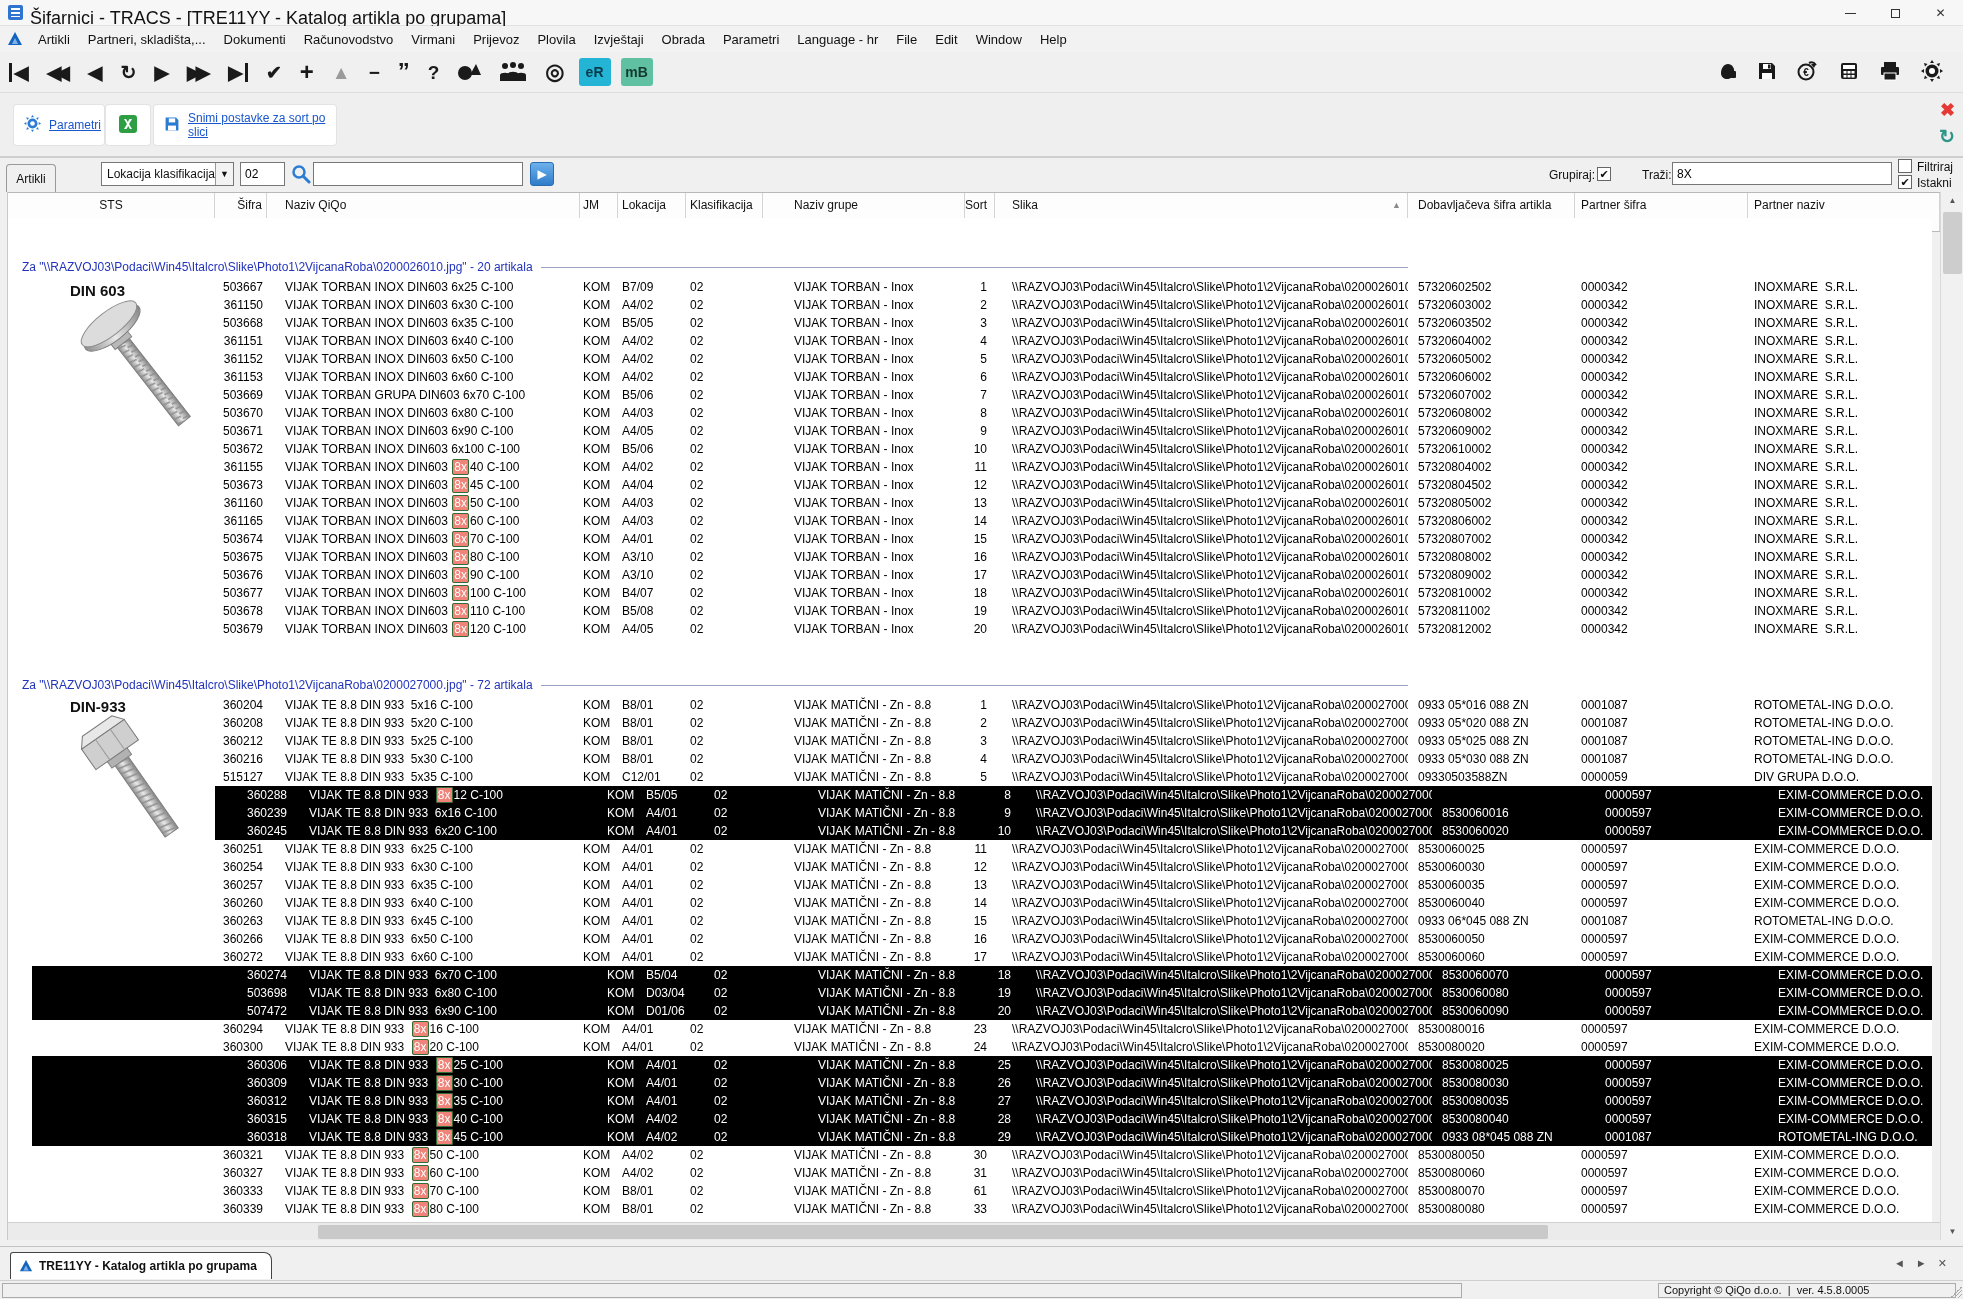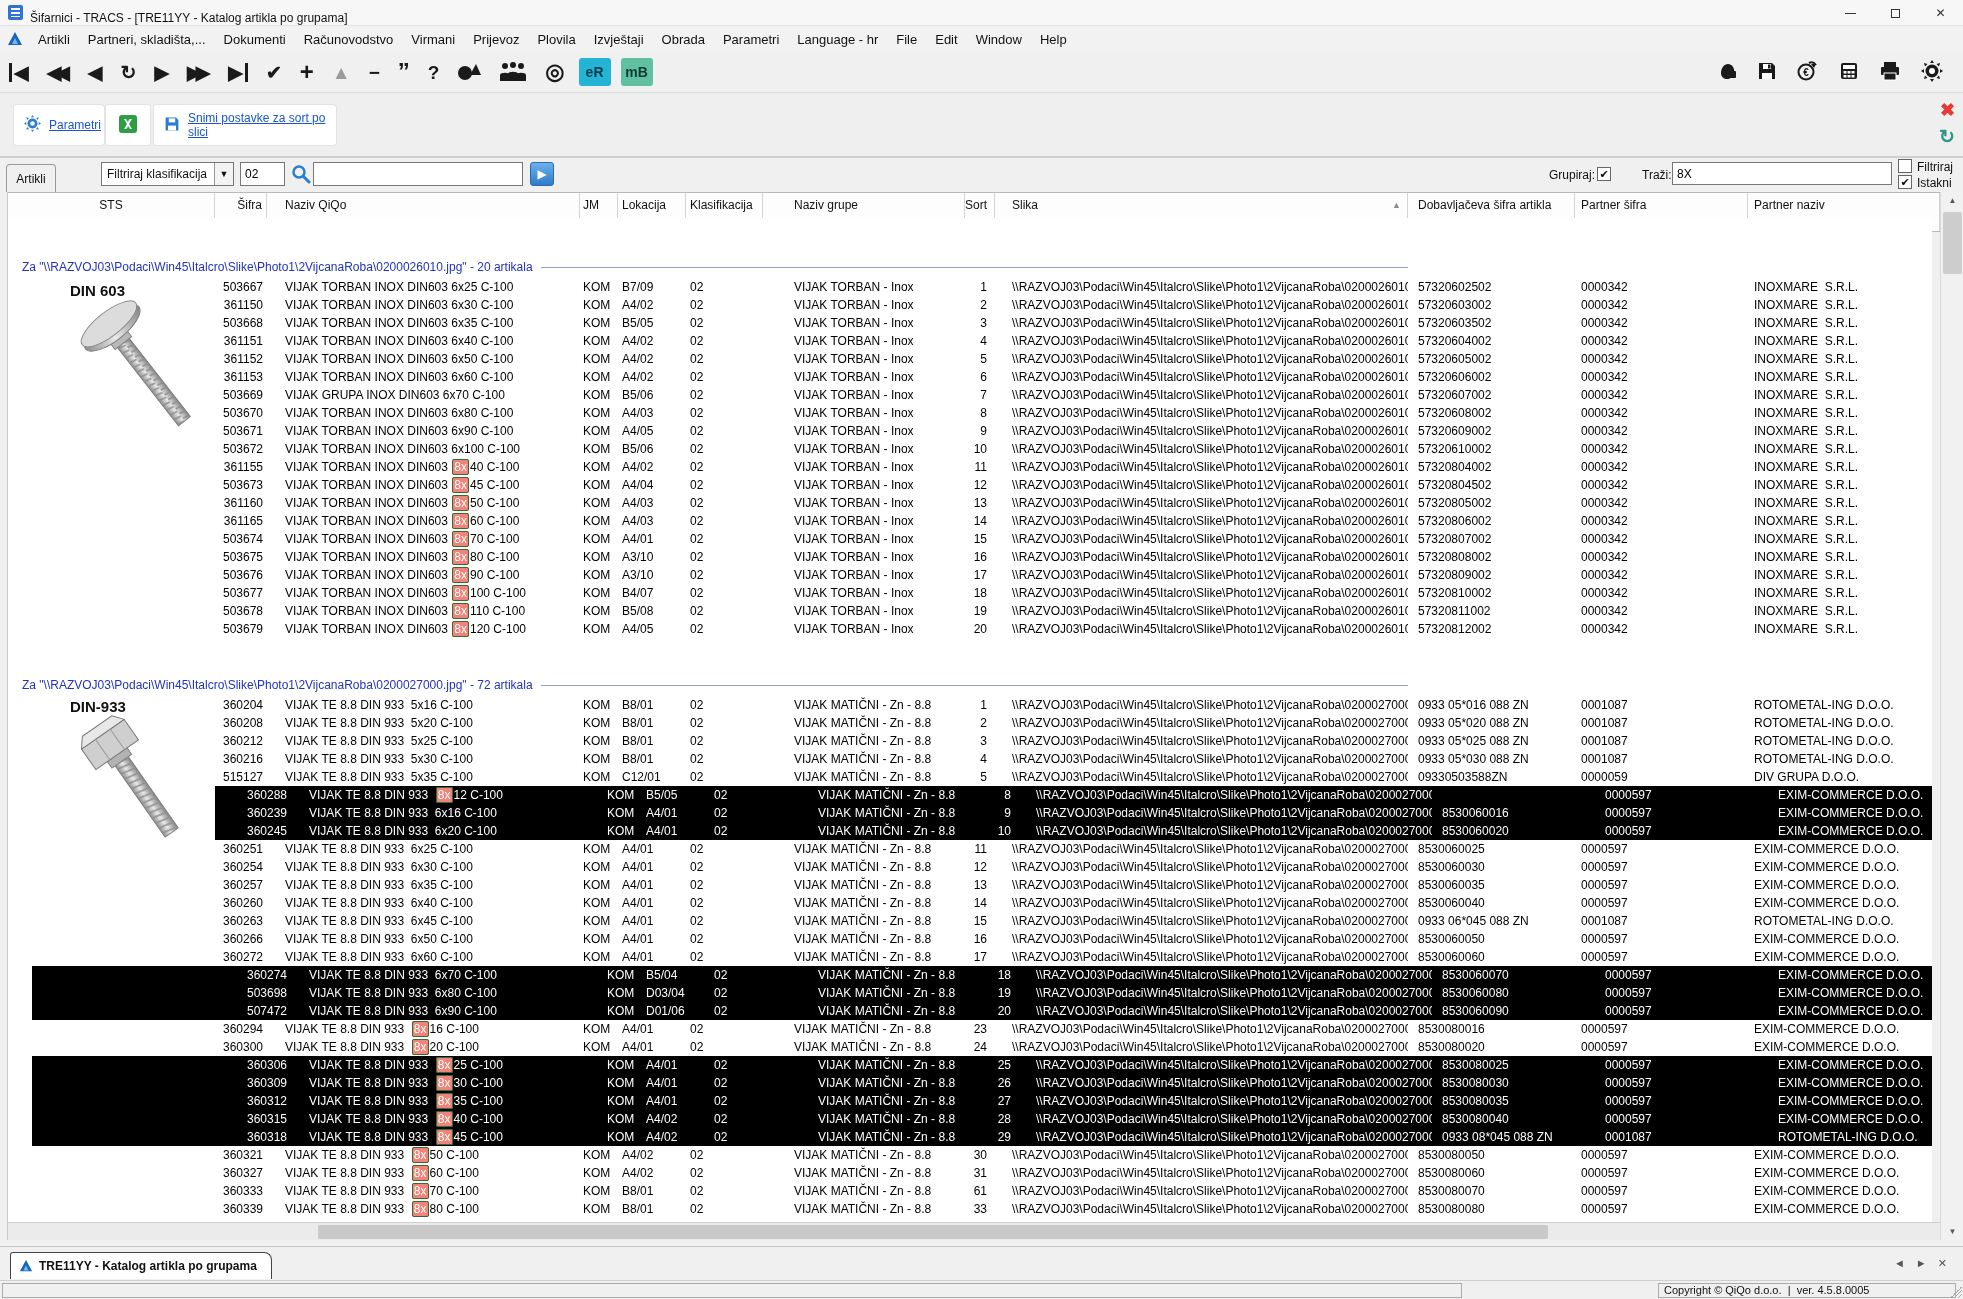--- a/index.html
+++ b/index.html
@@ -7,21 +7,21 @@
   .app { position:relative; width:1963px; height:1299px; background:#f0f0f0; overflow:hidden;
          font-family:"Liberation Sans", sans-serif; color:#111; }
 
   
   .titlebar { position:absolute; left:0; top:0; width:100%; height:26px; background:#f7f7f7;
               border-bottom:1px solid #e2e2e2; display:flex; align-items:center; }
   .app-icon { width:15px; height:15px; margin:0 7px 0 8px; background:#2f74d0; border-radius:2px;
               display:inline-block; position:relative; }
   .app-icon::after{ content:""; position:absolute; left:3px; top:3px; right:3px; bottom:3px;
               background:linear-gradient(#fff 2px, transparent 2px) 0 0/100% 4px; }
-  .title-text { font-size:12px;margin-top:11px; }
+  .title-text { font-size:18px;margin-top:11px; }
   .win-controls { position:absolute; right:0; top:0; height:26px; display:flex; }
   .win-btn { width:45px; height:26px; display:flex; align-items:center; justify-content:center;
              font-size:12px; color:#333; }
   .wb-min { width:11px; height:1px; background:#333; display:block; }
   .wb-max { width:9px; height:9px; border:1px solid #333; display:block; }
 
   
   .menubar { position:absolute; left:0; top:26px; width:100%; height:26px; background:#f2f2f2;
              display:flex; align-items:center; font-size:13px; }
   .menu-logo { margin:0 6px 0 7px; display:flex; }
@@ -297,21 +297,21 @@
       </span>
       <span class="u">Snimi postavke za sort po slici</span>
     </div>
     <span class="close-red">✖</span>
     <span class="refresh-teal">↻</span>
   </div>
 
   <div class="filterrow">
     <div class="side-tab">Artikli</div>
     <div class="combo">
-      <span class="val">Filtriraj klasifikacija</span>
+      <span class="val">Lokacija klasifikacija</span>
       <span class="dd">▼</span>
     </div>
     <input class="inp" style="left: 240px; width: 45px;" value="02">
     <span class="mag">
       <svg width="20" height="20" viewBox="0 0 20 20">
           <circle cx="8" cy="8" r="5.5" fill="none" stroke="#2b7cd3" stroke-width="2.5"></circle>
           <line x1="12.5" y1="12.5" x2="18" y2="18" stroke="#2b7cd3" stroke-width="3" stroke-linecap="round"></line>
         </svg>
     </span>
     <input class="inp" style="left: 313px; width: 210px;" value="">
@@ -464,21 +464,21 @@
           <div class="c c-grupa">VIJAK TORBAN - Inox</div>
           <div class="c c-sort">6</div>
           <div class="c c-slika">\\RAZVOJ03\Podaci\Win45\Italcro\Slike\Photo1\2VijcanaRoba\0200026010.jpg</div>
           <div class="c c-dob">57320606002</div>
           <div class="c c-psif">0000342</div>
           <div class="c c-pnaz">INOXMARE  S.R.L.</div>
         </div>
         <div class="row">
           <div class="c c-sts"></div>
           <div class="c c-code">503669</div>
-          <div class="c c-name">VIJAK GRUPA INOX DIN603 6x70 C-100</div>
+          <div class="c c-name">VIJAK TORBAN GRUPA DIN603 6x70 C-100</div>
           <div class="c c-jm">KOM</div>
           <div class="c c-lok">B5/06</div>
           <div class="c c-klas">02</div>
           <div class="c c-grupa">VIJAK TORBAN - Inox</div>
           <div class="c c-sort">7</div>
           <div class="c c-slika">\\RAZVOJ03\Podaci\Win45\Italcro\Slike\Photo1\2VijcanaRoba\0200026010.jpg</div>
           <div class="c c-dob">57320607002</div>
           <div class="c c-psif">0000342</div>
           <div class="c c-pnaz">INOXMARE  S.R.L.</div>
         </div>

